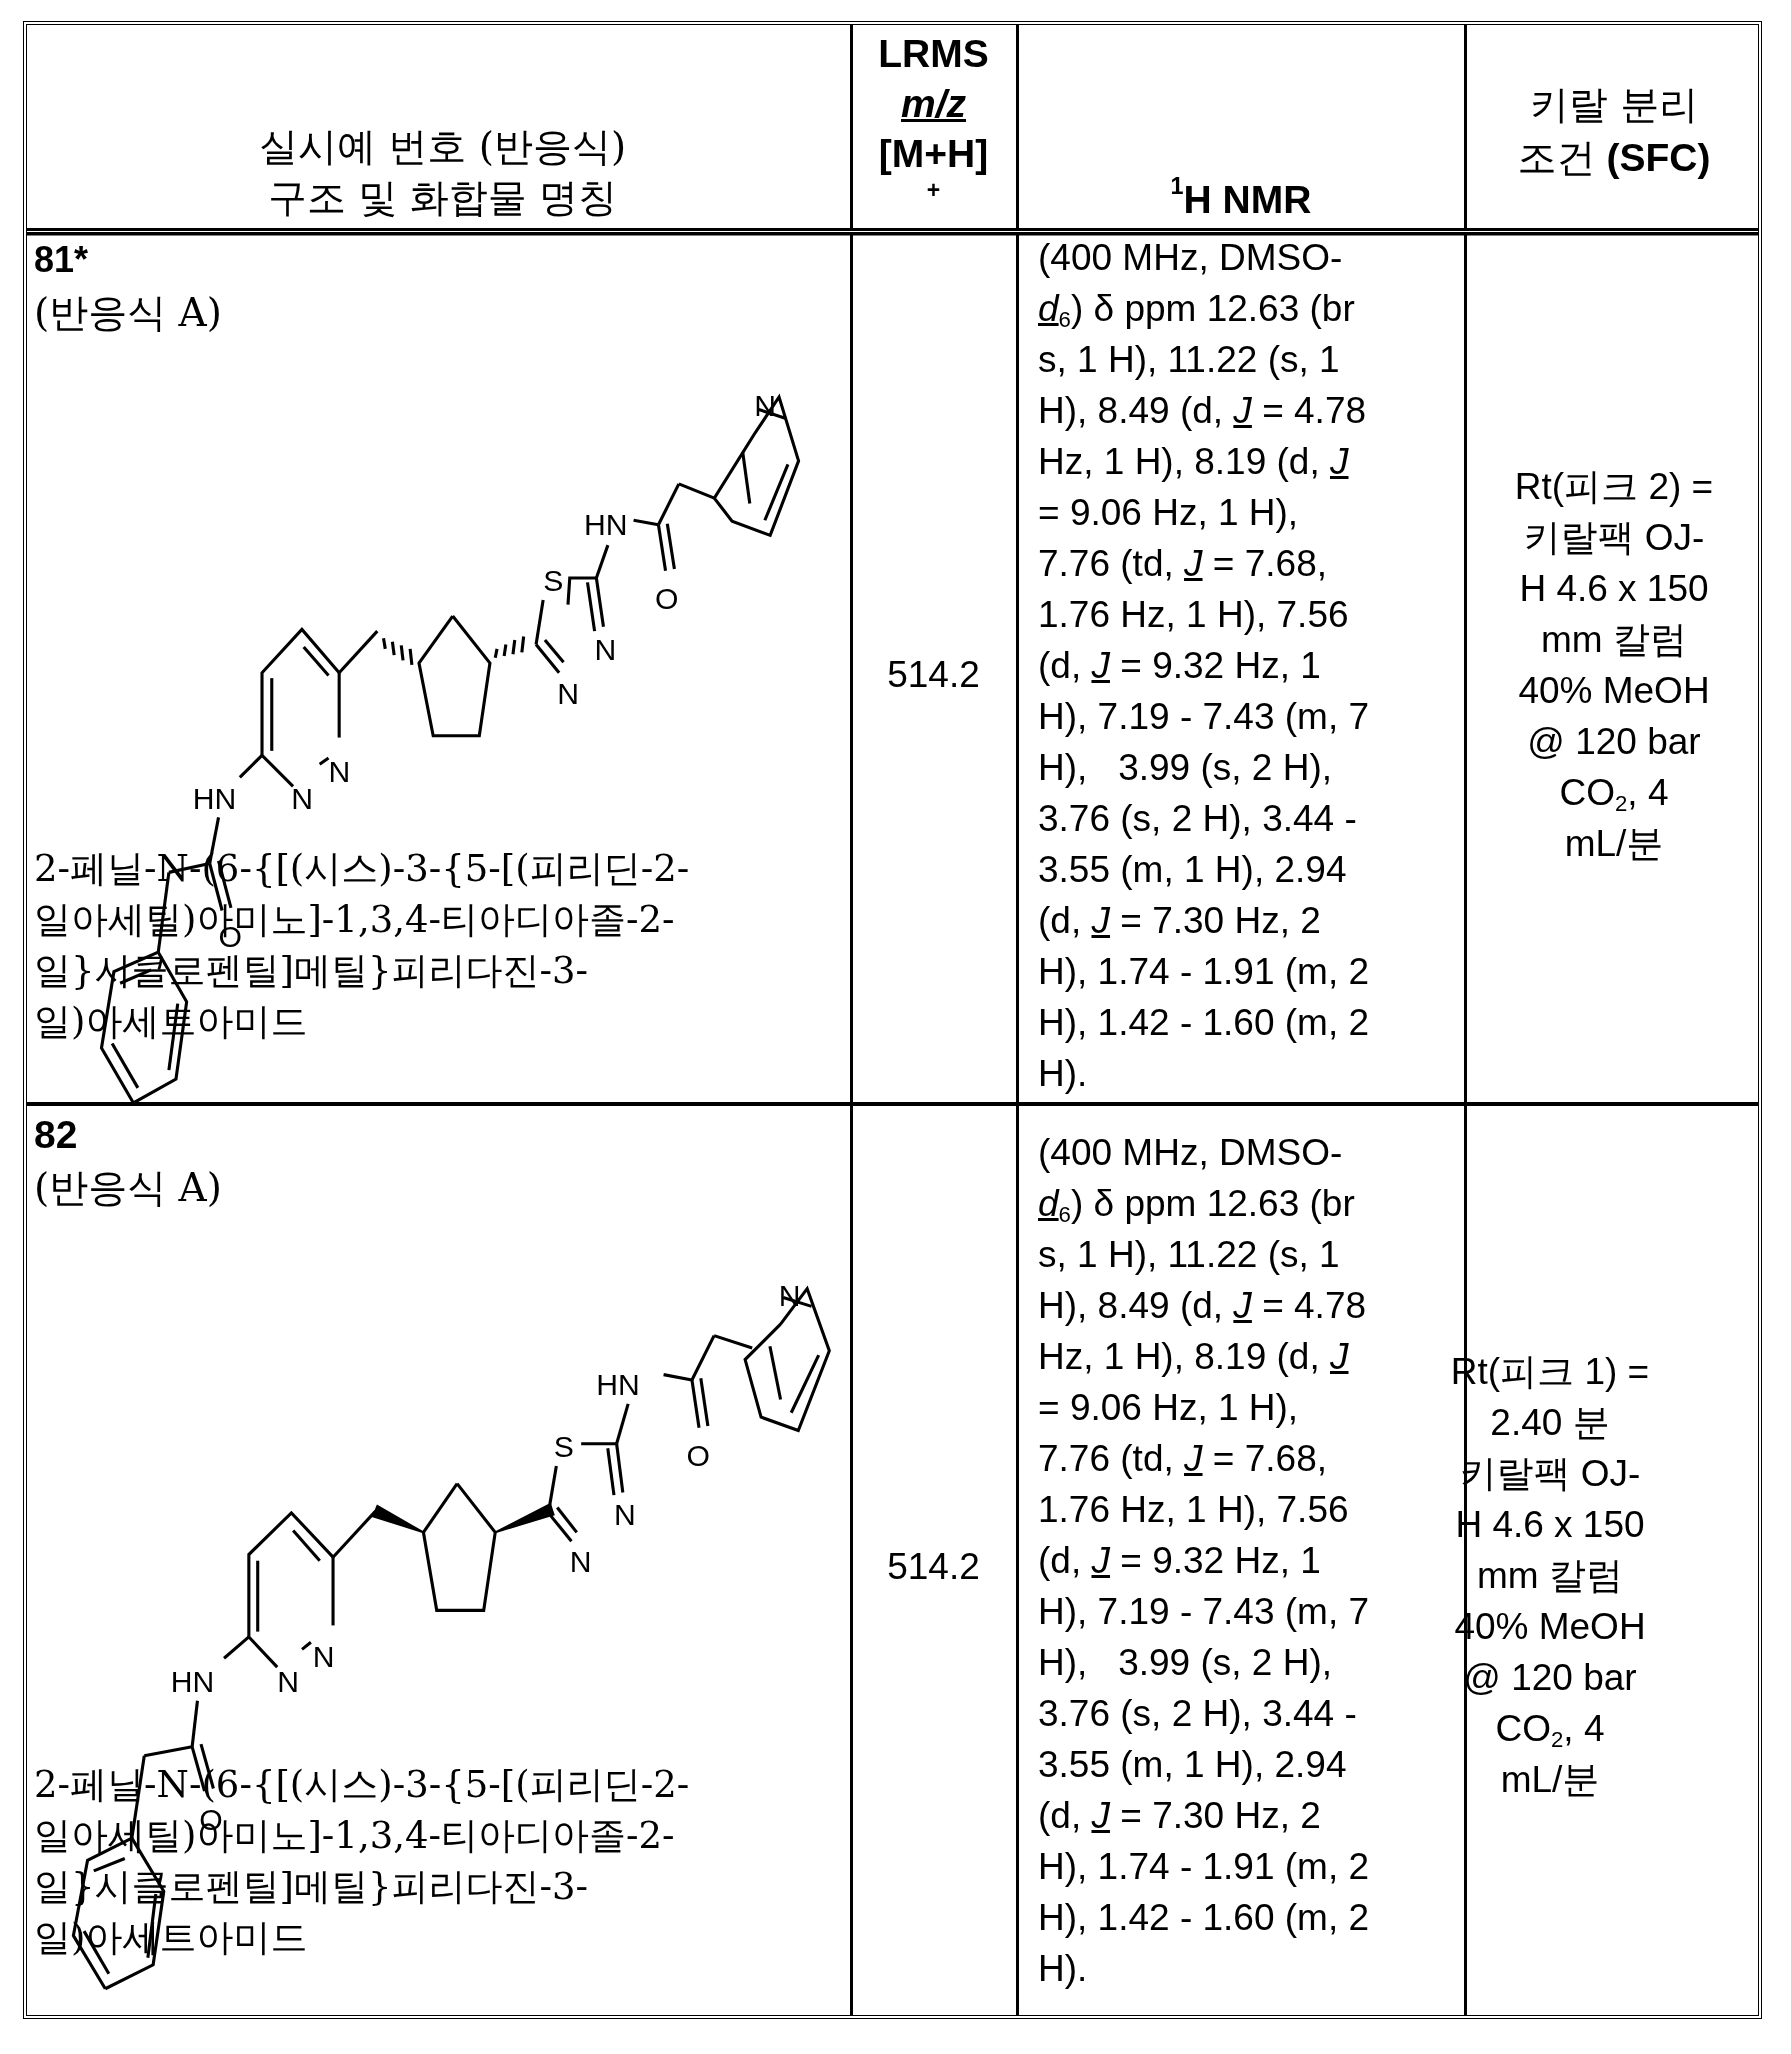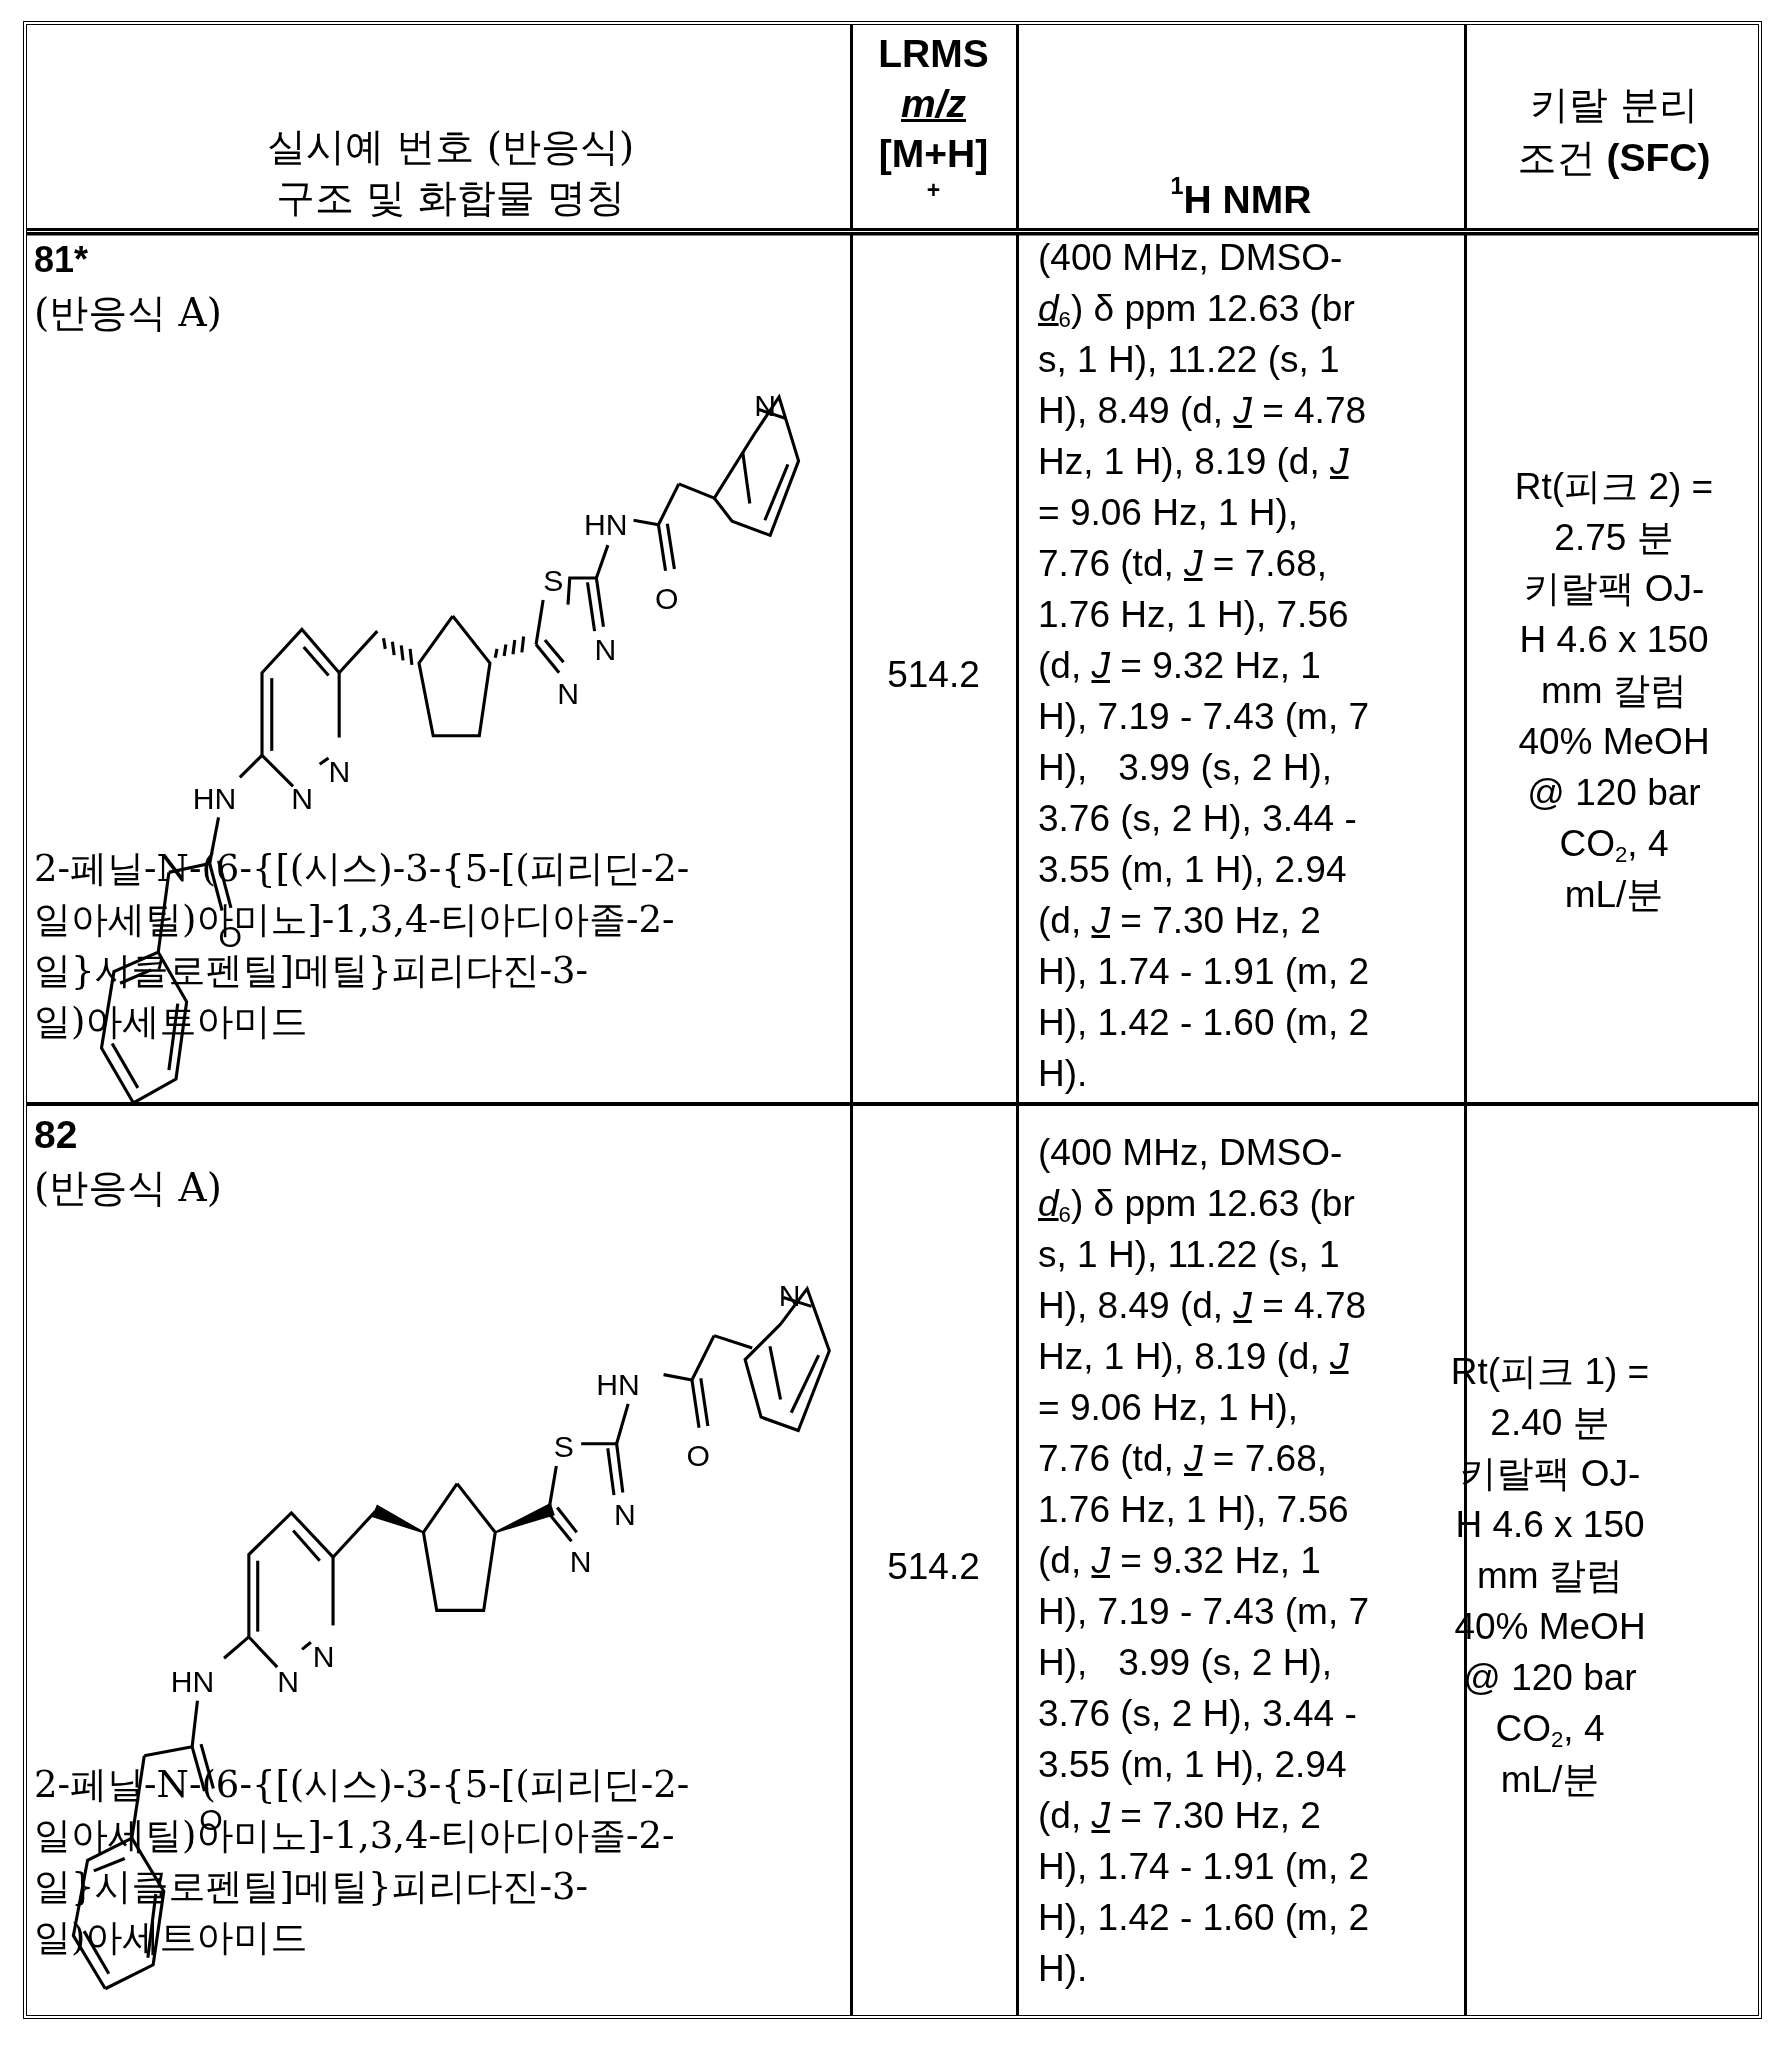--- a/index.html
+++ b/index.html
@@ -26,21 +26,21 @@
 
 <div class="tbl">
 
   <div class="vline" style="left:823px; top:0; bottom:0;"></div>
   <div class="vline" style="left:989px; top:0; bottom:0;"></div>
   <div class="vline" style="left:1437px; top:0; bottom:0;"></div>
 
   <div class="hline" style="top:203px; border-bottom:1.8px solid #fff; box-shadow:0 3.5px 0 #000; height:2.7px;"></div>
   <div class="hline" style="top:1077px;"></div>
 
-  <div class="cell hdr" style="left:12px; top:0; width:823px; height:204px; padding-top:96px;">
+  <div class="cell hdr" style="left:4px; top:0; width:823px; height:204px; padding-top:96px;">
     <div class="kor">실시예 번호 (반응식)</div>
     <div class="kor">구조 및 화합물 명칭</div>
   </div>
   <div class="cell hdr hdr-b" style="left:825px; top:3.5px; width:163px; height:200px; line-height:50px;">
     <div>LRMS</div>
     <div class="i">m/z</div>
     <div>[M+H]</div>
     <div style="font-size:23px; line-height:23px;">+</div>
   </div>
   <div class="cell hdr hdr-b" style="left:991px; top:0; width:446px; height:204px; padding-top:149px;">
@@ -147,21 +147,20 @@
     <div style="white-space:pre">H),   3.99 (s, 2 H),</div>
     <div>3.76 (s, 2 H), 3.44 -</div>
     <div>3.55 (m, 1 H), 2.94</div>
     <div>(d, <span class="i">J</span> = 7.30 Hz, 2</div>
     <div>H), 1.74 - 1.91 (m, 2</div>
     <div>H), 1.42 - 1.60 (m, 2</div>
     <div>H).</div>
   </div>
   <div class="cell txt center" style="left:1440px; top:207px; width:294px; height:871px; padding-top:229px;">
     <div>Rt(피크 2) =</div>
-    <div>2.75 분</div>
     <div>키랄팩 OJ-</div>
     <div>H 4.6 x 150</div>
     <div>mm 칼럼</div>
     <div>40% MeOH</div>
     <div>@ 120 bar</div>
     <div>CO<sub>2</sub>, 4</div>
     <div>mL/분</div>
   </div>
 
   <div class="cell txt" style="left:0; top:1082px; width:823px; height:911px;">

